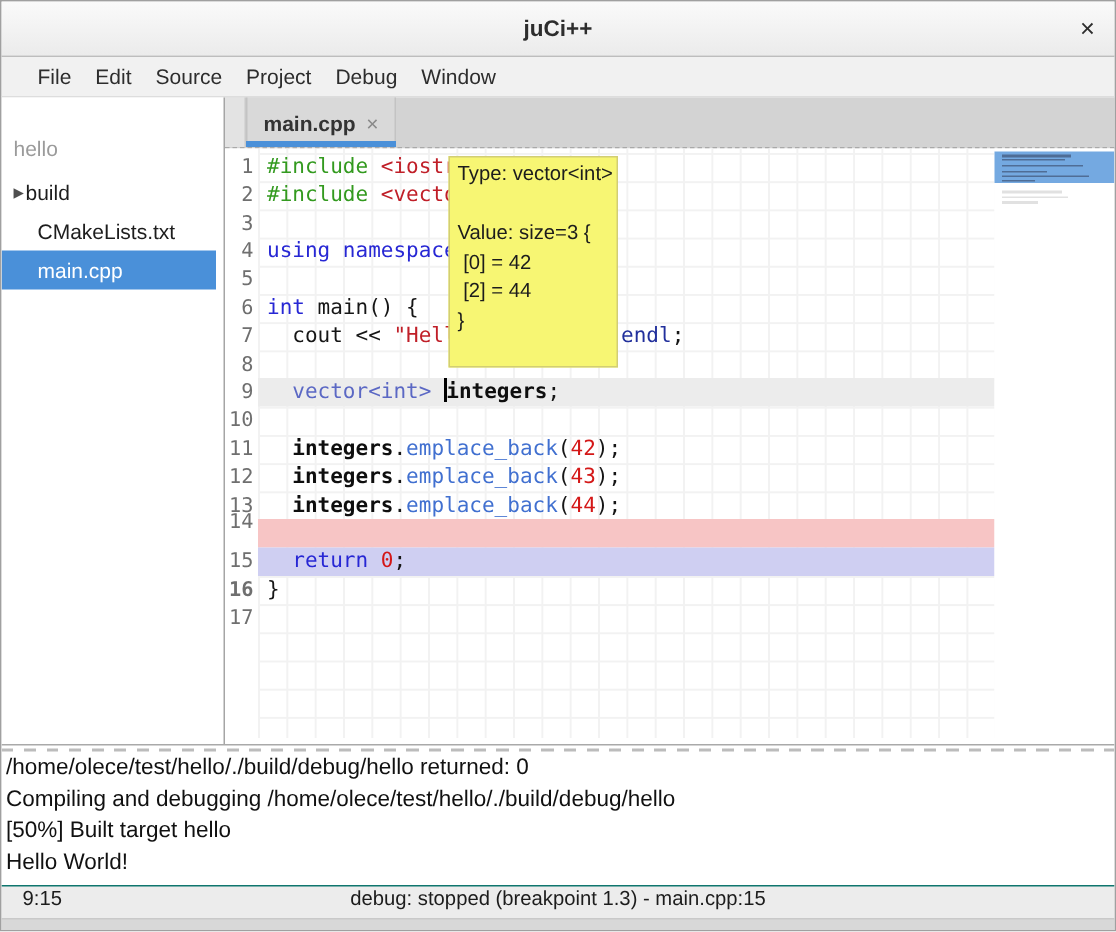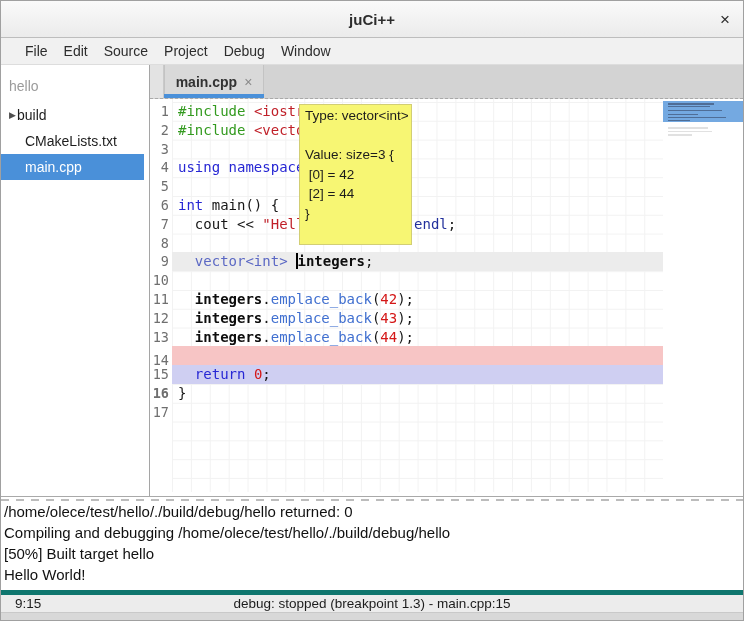--- a/index.html
+++ b/index.html
@@ -10,21 +10,21 @@
   .titlebar{flex:0 0 37px;background:linear-gradient(#fafafa,#ebebeb);border-bottom:1px solid #bdbdbd;position:relative;display:flex;align-items:center;justify-content:center}
   .title{font-weight:bold;font-size:15px;color:#2d2d2d}
   .close-btn{position:absolute;right:13px;top:50%;transform:translateY(-50%);font-size:17px;color:#2d2d2d;line-height:1;cursor:default}
 
   
   .menubar{flex:0 0 27px;background:#f1f1f1;border-bottom:1px solid #ddd;display:flex;align-items:center;padding-left:16px}
   .menu-item{padding:4px 8px;font-size:14px;color:#2d2d2d}
 
   
   .main{flex:1 1 auto;display:flex;min-height:0}
-  .sidebar{flex:0 0 143px;background:#fff;padding-top:7px;overflow:hidden}
+  .sidebar{flex:0 0 143px;background:#fff;padding-top:20px;overflow:hidden}
   .tree-header{color:#9b9b9b;font-size:14px;padding:6px 8px 8px}
   .tree-item{height:26px;display:flex;align-items:center;font-size:14px;color:#1d1d1d}
   .tree-item .expander{width:16px;padding-left:8px;font-size:9px;color:#4f4f4f}
   .tree-item.noexp{padding-left:24px}
   .tree-item.selected{background:var(--accent);color:#fff}
   .splitter{flex:0 0 5px;background:#fff}
 
   
   .editor-pane{flex:1 1 auto;display:flex;flex-direction:column;border-left:1px solid #a5a5a5;min-width:0}
   .tabbar{flex:0 0 34px;background:#d3d3d3;border-bottom:1px dashed #a9a9a9;display:flex;position:relative}
@@ -62,21 +62,21 @@
   .mm-line{height:1.5px;margin-bottom:1.4px;background:rgba(35,35,60,.45)}
   .mm-faint{position:absolute;left:5px;top:28px;width:70px}
   .mm-faint .mm-line{background:rgba(120,120,120,.22)}
 
   
   .terminal{flex:0 0 94px;background:#fff;border-top:1px solid #a9a9a9;font-size:15px;color:#111;overflow:hidden}
   .terminal::before{content:"";display:block;height:2px;margin-top:2px;background:repeating-linear-gradient(90deg,#bcbcbc 0 8px,transparent 8px 15px)}
   .term-line{padding-left:3px;line-height:21px;white-space:pre}
 
   
-  .statusbar{flex:0 0 22px;background:#ececec;border-top:5px solid #0f766e;position:relative;display:flex;align-items:center;font-size:13.5px;color:#1c1c1c}
+  .statusbar{flex:0 0 22px;background:#ececec;border-top:1px solid #0f766e;position:relative;display:flex;font-size:13.5px;color:#1c1c1c}
   .status-left{padding-left:14px;position:relative;z-index:1}
   .status-center{position:absolute;left:0;right:0;text-align:center}
   .bottom-strip{flex:0 0 8px;background:#d8d8d8;border-top:1px solid #c9c9c9}
 </style>
 </head>
 <body>
 
 <div class="window">
 
   <div class="titlebar">
@@ -128,21 +128,21 @@
             <div class="lnum" style="top: 59.4px;">4</div>
             <div class="lnum" style="top: 78.2px;">5</div>
             <div class="lnum" style="top: 97px;">6</div>
             <div class="lnum" style="top: 115.8px;">7</div>
             <div class="lnum" style="top: 134.6px;">8</div>
             <div class="lnum" style="top: 153.4px;">9</div>
             <div class="lnum" style="top: 172.2px;">10</div>
             <div class="lnum" style="top: 191px;">11</div>
             <div class="lnum" style="top: 209.8px;">12</div>
             <div class="lnum" style="top: 228.6px;">13</div>
-            <div class="lnum" style="top: 252px;">14</div>
+            <div class="lnum" style="top: 240px;">14</div>
             <div class="lnum" style="top: 266.2px;">15</div>
             <div class="lnum" style="top: 285px; font-weight: bold;">16</div>
             <div class="lnum" style="top: 303.8px;">17</div>
           </div>
         <div class="code-area">
             <div class="code-line" style="top: 3px;"><span class="tk-pp">#include</span><span> </span><span class="tk-str">&lt;iostream&gt;</span></div>
             <div class="code-line" style="top: 21.8px;"><span class="tk-pp">#include</span><span> </span><span class="tk-str">&lt;vector&gt;</span></div>
             <div class="code-line" style="top: 40.6px;"></div>
             <div class="code-line" style="top: 59.4px;"><span class="tk-kw">using namespace</span><span> std;</span></div>
             <div class="code-line" style="top: 78.2px;"></div>

